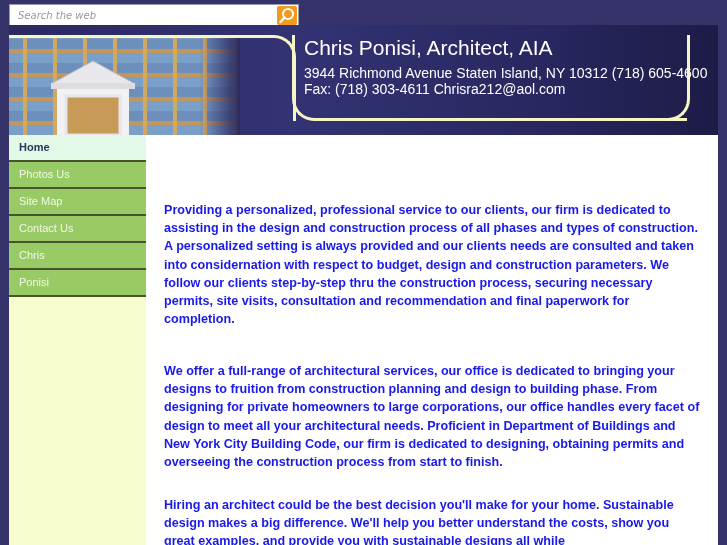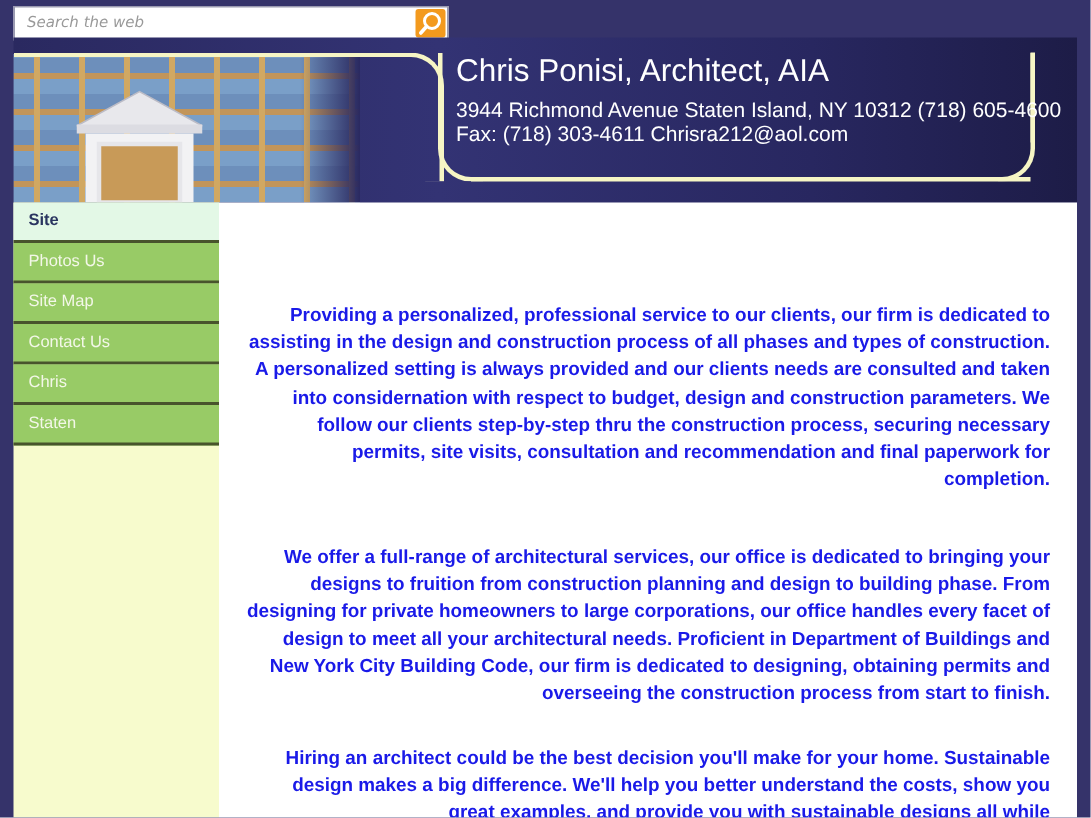--- a/index.html
+++ b/index.html
@@ -83,21 +83,21 @@
     background:#e3f8e6; color:#2a3560; font-weight:bold;
     border-bottom:2px solid #48542c;
   }
 
   
   .content {
     position:absolute; left:146px; top:135px; width:572px; height:410px;
     background:#fff; overflow:hidden;
   }
   .content p {
-    margin:0; text-align:right; color:#1a1ae8;
+    margin:0; text-align:left; color:#1a1ae8;
     font-family:"Liberation Sans",sans-serif; font-weight:bold;
     font-size:12.6px; line-height:18.2px;
     padding:0 18px;
   }
   .p1 { position:absolute; top:66px; left:0; right:0; }
   .p2 { position:absolute; top:227px; left:0; right:0; }
   .p3 { position:absolute; top:361px; left:0; right:0; }
 </style>
 </head>
 <body>
@@ -127,25 +127,25 @@
   <div class="frame-inner"></div>
   <div style="position:absolute;left:305px;top:93px;width:373px;height:3px;background:#f6f5c4;"></div>
   <div style="position:absolute;left:656px;top:10px;width:25px;height:86px;border:3px solid #f6f5c4;border-left:none;border-top:none;border-radius:0 0 22px 0;box-sizing:border-box;"></div>
   <div style="position:absolute;left:678px;top:10px;width:3px;height:60px;background:#f6f5c4;"></div>
   <div class="site-title">Chris Ponisi, Architect, AIA</div>
   <div class="site-addr">3944 Richmond Avenue Staten Island, NY 10312 (718) 605-4600</div>
   <div class="site-fax">Fax: (718) 303-4611 Chrisra212@aol.com</div>
 </div>
 
 <nav class="sidebar">
-  <a class="nav-item active">Site</a>
+  <a class="nav-item active">Home</a>
   <a class="nav-item">Photos Us</a>
   <a class="nav-item">Site Map</a>
   <a class="nav-item">Contact Us</a>
   <a class="nav-item">Chris</a>
-  <a class="nav-item">Staten</a>
+  <a class="nav-item">Ponisi</a>
 </nav>
 
 <main class="content">
   <p class="p1">Providing a personalized, professional service to our clients, our firm is dedicated to assisting in the design and construction process of all phases and types of construction.  A personalized setting is always provided and our clients needs are consulted and taken into considernation with respect to budget, design and construction parameters.  We follow our clients step-by-step thru the construction process, securing necessary permits, site visits, consultation and recommendation and final paperwork for completion.</p>
   <p class="p2">We offer a full-range of  architectural services, our office is dedicated to bringing your designs to fruition from construction planning and design to building phase. From designing for private homeowners to large corporations, our office handles every facet of design to meet all your architectural needs. Proficient in Department of Buildings and New York City Building Code, our firm is dedicated to designing, obtaining permits and overseeing the construction process from start to finish.</p>
   <p class="p3">Hiring an architect could be the best decision you'll make for your home. Sustainable design makes a big difference. We'll help you better understand the costs, show you great examples, and provide you with sustainable designs all while</p>
 </main>
 
 </body></html>

